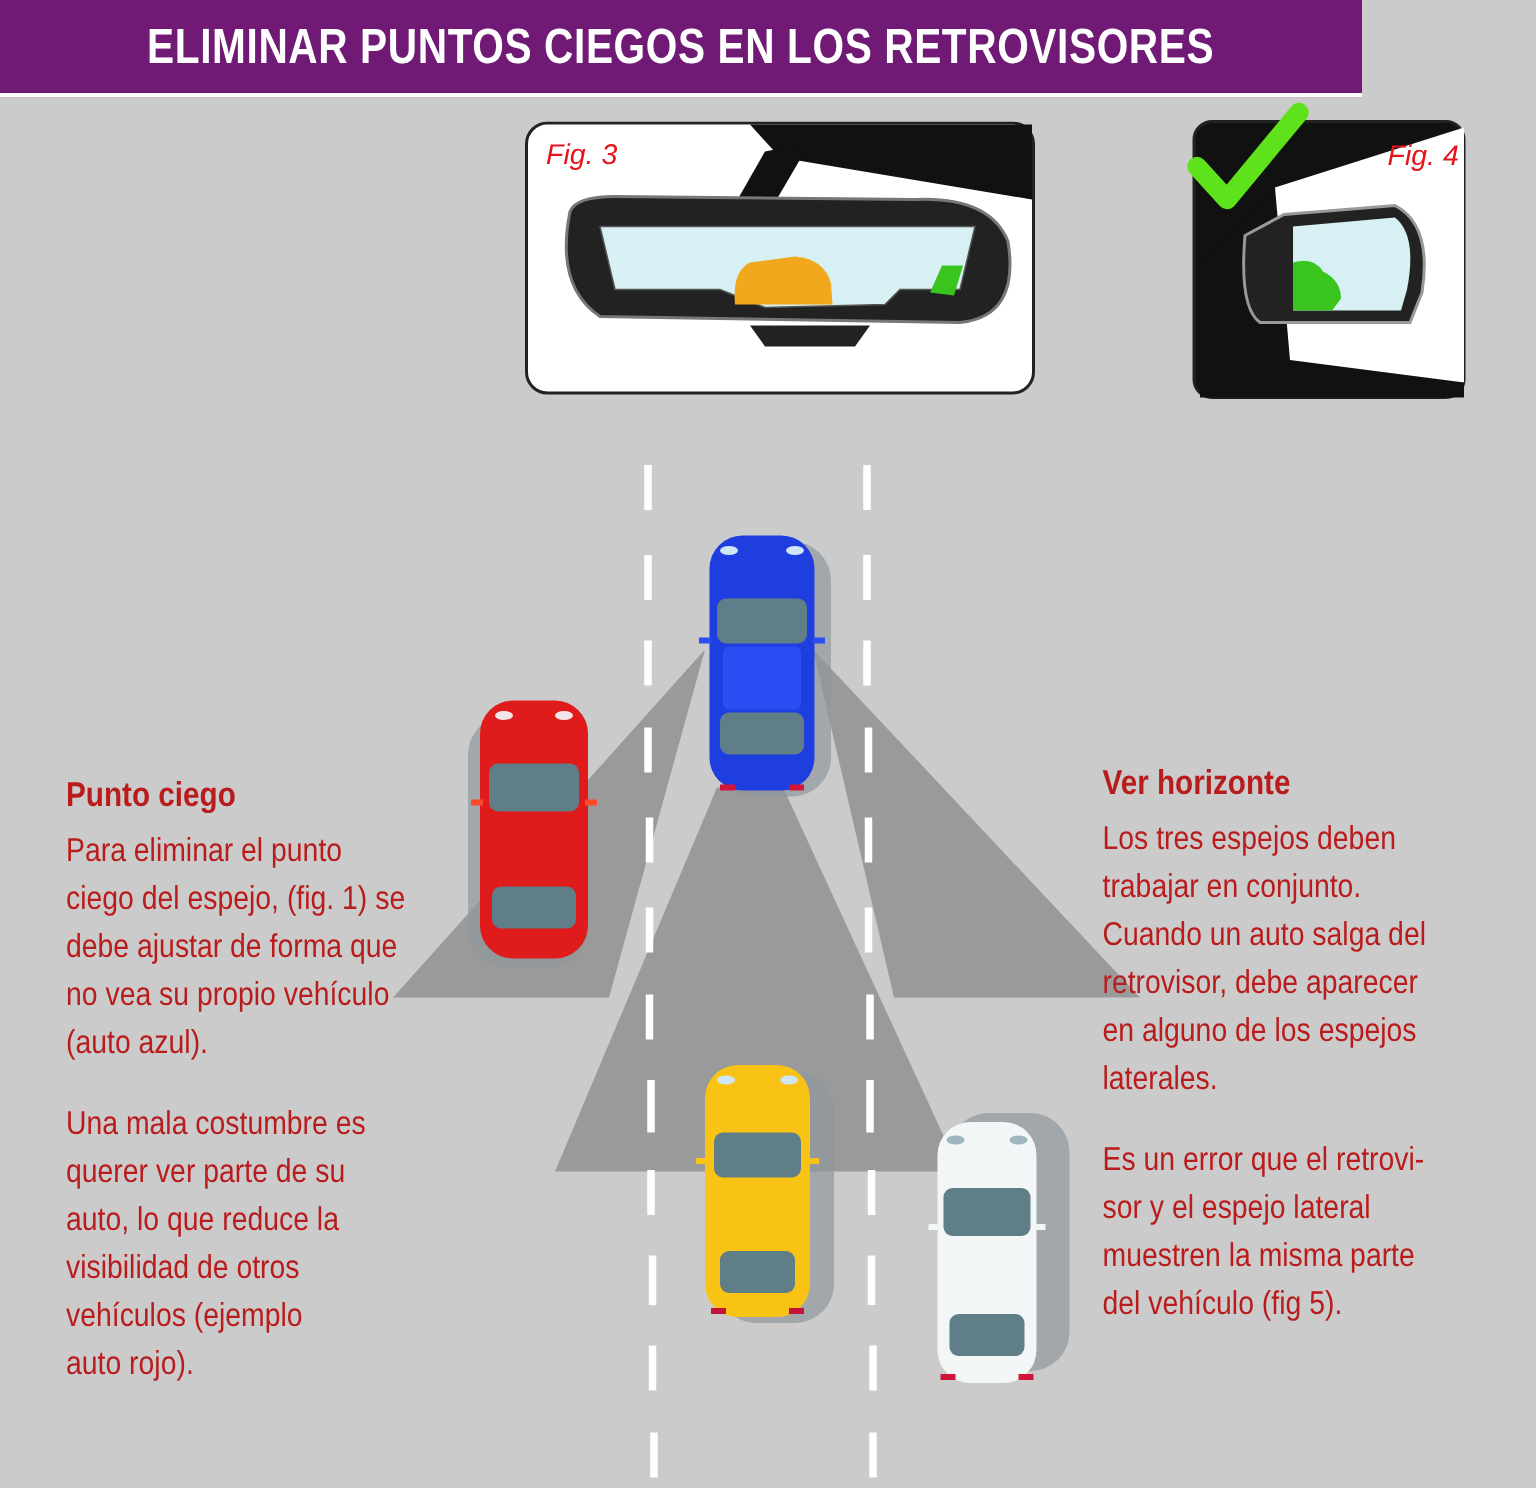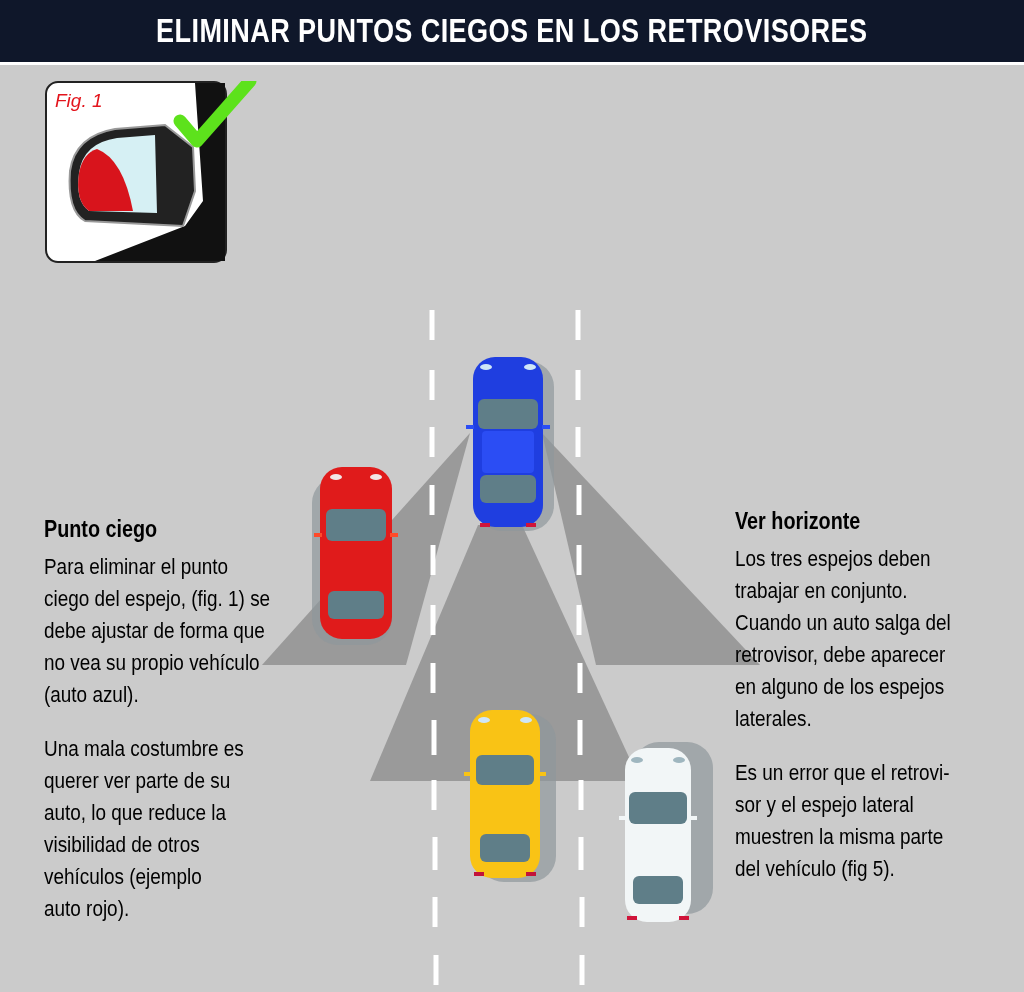--- a/index.html
+++ b/index.html
@@ -1,22 +1,22 @@
 <!DOCTYPE html>
 <html><head>
 <meta charset="utf-8">
 <style>
   html,body{margin:0;padding:0;}
   body{width:1024px;height:992px;background:#cbcbcb;position:relative;overflow:hidden;font-family:"Liberation Sans",sans-serif;}
-  .header{position:absolute;left:0;top:0;width:1024px;height:62px;background:#0f172a;border-bottom:3px solid #fff;display:flex;align-items:center;justify-content:center;}
+  .header{position:absolute;left:0;top:0;width:908px;height:62px;background:#701a75;border-bottom:3px solid #fff;display:flex;align-items:center;justify-content:center;}
   .header h1{margin:0;color:#fff;font-family:"Liberation Sans",sans-serif;font-weight:bold;font-size:33px;letter-spacing:0.5px;transform:scaleX(0.82);white-space:nowrap;}
   .scene{position:absolute;left:0;top:65px;width:1024px;height:927px;}
   .fig{position:absolute;}
   .fig svg{display:block;}
-  .text-block{position:absolute;color:#000000;font-family:"Liberation Sans",sans-serif;}
+  .text-block{position:absolute;color:#b91c1c;font-family:"Liberation Sans",sans-serif;}
   .text-block h2{margin:0 0 8px 0;font-size:23px;font-weight:bold;transform:scaleX(0.86);transform-origin:left;}
   .text-block p{margin:0;font-size:22px;line-height:32px;transform:scaleX(0.86);transform-origin:left;white-space:pre-line;width:310px;}
   .figlabel{font-family:"Liberation Sans",sans-serif;font-style:italic;fill:#e3141c;font-size:19px;}
 </style>
 </head>
 <body>
 
 <div class="header">
   <h1>ELIMINAR PUNTOS CIEGOS EN LOS RETROVISORES</h1>
 </div>
@@ -103,36 +103,50 @@
       <rect x="8" y="128" width="50" height="28" rx="6" fill="#5f7e88"></rect>
       <ellipse cx="12" cy="12" rx="6" ry="3" fill="#9fb6bf"></ellipse>
       <ellipse cx="54" cy="12" rx="6" ry="3" fill="#9fb6bf"></ellipse>
       <rect x="-6" y="68" width="8" height="4" fill="#f2f6f7"></rect>
       <rect x="64" y="68" width="8" height="4" fill="#f2f6f7"></rect>
       <rect x="2" y="168" width="10" height="4" fill="#d0143a"></rect>
       <rect x="54" y="168" width="10" height="4" fill="#d0143a"></rect>
     </g>
   </svg>
 
-  <div class="fig" style="left:45px;top:16px">
-    <svg width="215" height="183">
-      <rect x="1" y="1" width="180" height="180" rx="12" fill="#fff" stroke="#222" stroke-width="2"></rect>
-      <polygon points="150,2 180,2 180,180 50,180 140,145 158,120" fill="#111"></polygon>
-      <path d="M25,90 Q30,55 70,48 L120,44 L148,66 L150,110 L138,145 L40,140 Q22,130 25,90Z" fill="#222" stroke="#999" stroke-width="2"></path>
-      <path d="M34,92 Q38,62 72,57 L110,54 L112,132 L44,130 Q30,120 34,92Z" fill="#d6f0f4"></path>
-      <path d="M34,92 Q38,72 52,68 Q78,78 88,130 L44,130 Q30,120 34,92Z" fill="#d8141c"></path>
-      <text class="figlabel" x="10" y="26">Fig. 1</text>
+
+
+  <div class="fig" style="left:350px;top:16px">
+    <svg width="342" height="184">
+      <rect x="1" y="1" width="338" height="180" rx="14" fill="#fff" stroke="#222" stroke-width="2"></rect>
+      <polygon points="150,2 338,2 338,52 170,24" fill="#111"></polygon>
+      <polygon points="160,20 190,14 166,55 140,55" fill="#111"></polygon>
+      <path d="M30,60 Q20,110 50,130 L290,134 Q330,130 322,80 Q310,50 260,52 L60,50 Q34,50 30,60Z" fill="#222" stroke="#777" stroke-width="2"></path>
+      <path d="M50,70 L300,70 L290,112 L250,112 L240,122 L160,124 L130,112 L60,112Z" fill="#d6f0f4" stroke="#555" stroke-width="1"></path>
+      <path d="M140,122 Q138,100 150,94 L180,90 Q200,92 204,108 L205,122Z" fill="#f2a81c"></path>
+      <path d="M270,114 L278,96 L292,96 L286,116Z" fill="#3ac41e"></path>
+      <path d="M150,136 L230,136 L220,150 L160,150Z" fill="#222"></path>
+      <text class="figlabel" x="14" y="28">Fig. 3</text>
+    </svg>
+  </div>
+
+  <div class="fig" style="left:790px;top:0px">
+    <svg width="190" height="205">
+      <rect x="6" y="16" width="180" height="184" rx="12" fill="#111" stroke="#222" stroke-width="2"></rect>
+      <polygon points="60,60 186,20 186,190 60,190" fill="#fff"></polygon>
+      <polygon points="60,60 70,175 186,190 186,200 10,200 10,110" fill="#111"></polygon>
+      <path d="M40,92 L66,78 L140,72 Q165,85 158,130 L150,150 L50,150 Q36,140 40,92Z" fill="#222" stroke="#999" stroke-width="2"></path>
+      <path d="M72,86 L140,80 Q155,92 148,128 L144,142 L72,142Z" fill="#d6f0f4"></path>
+      <path d="M72,110 Q86,106 92,116 Q104,122 104,134 L98,142 L72,142Z" fill="#3ac41e"></path>
+      <text class="figlabel" x="135" y="45">Fig. 4</text>
       <g>
-        <path d="M135,40 L152,60 L205,0" stroke="#5de21c" stroke-width="13" fill="none" stroke-linecap="round" stroke-linejoin="round"></path>
+        <path d="M8,46 L28,68 L76,10" stroke="#5de21c" stroke-width="13" fill="none" stroke-linecap="round" stroke-linejoin="round"></path>
       </g>
     </svg>
   </div>
-
-
-
 
 </div>
 
 <div class="text-block" style="left:44px;top:516px">
   <h2>Punto ciego</h2>
   <p>Para eliminar el punto
 ciego del espejo, (fig. 1) se
 debe ajustar de forma que
 no vea su propio vehículo
 (auto azul).</p>

